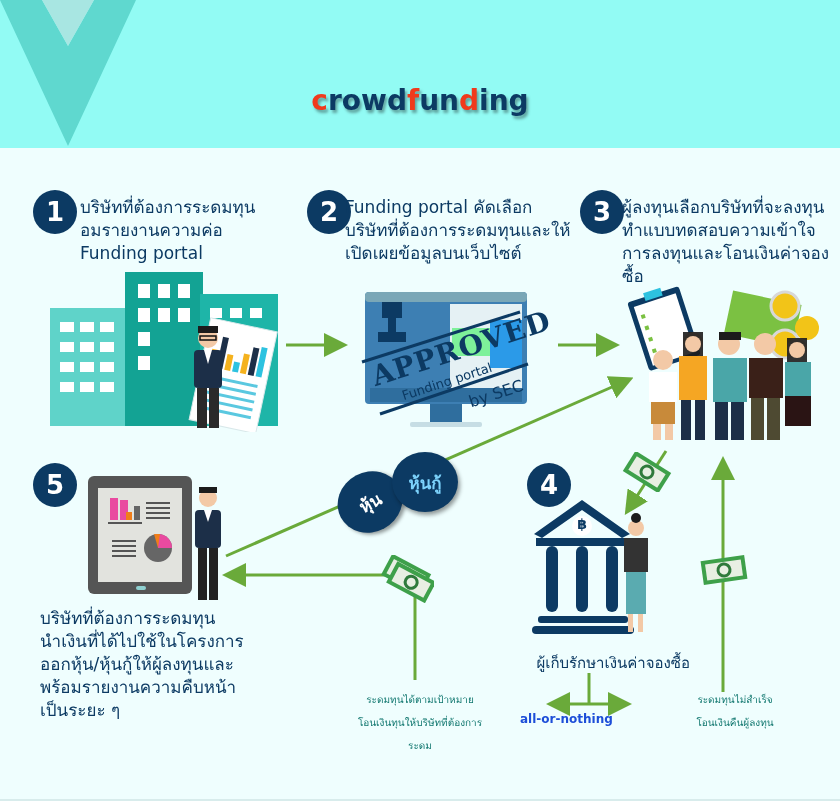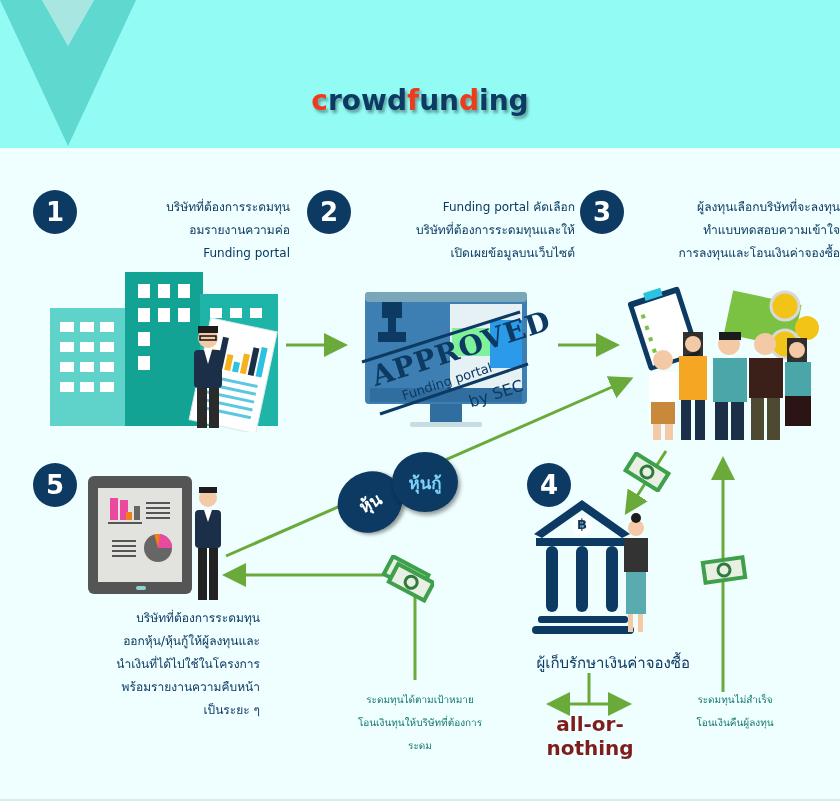--- a/index.html
+++ b/index.html
@@ -5,23 +5,23 @@
   * { box-sizing: border-box; margin: 0; padding: 0; }
   html, body { width: 840px; height: 801px; overflow: hidden; }
   body { background: #effefe; font-family: "DejaVu Sans", sans-serif; position: relative; color: #0c3a63; }
   .header { position: absolute; left: 0; top: 0; width: 840px; height: 148px; background: #92fbf4; overflow: hidden; }
   .v-logo { position: absolute; left: 0; top: 0; width: 140px; height: 148px; }
   .title-th { position: absolute; left: 0; right: 0; top: 26px; text-align: center; font-size: 50px; font-weight: bold; color: #0c3a63; letter-spacing: 1px; padding-left: 10px; }
   .title-en { position: absolute; left: 0; right: 0; top: 84px; text-align: center; font-size: 28px; font-weight: bold; color: #0c3a63; text-shadow: 2px 3px 3px rgba(0,0,0,0.35); padding-left: 0; letter-spacing: 0; }
   .title-en .hl { color: #f03a1c; }
 
   .step-num { position: absolute; width: 44px; height: 44px; border-radius: 50%; background: #0c3a63; color: #fff; font-size: 26px; font-weight: bold; display: flex; align-items: center; justify-content: center; }
-  .step-text { position: absolute; text-align: right; font-size: 12px; line-height: 23px; color: #0c3a63; }
+  .step-text { position: absolute; text-align: left; font-size: 17px; line-height: 23px; color: #0c3a63; }
   .green-text { position: absolute; text-align: center; font-size: 10px; line-height: 23px; color: #0f766e; }
-  .red-text { position: absolute; text-align: center; font-size: 20px; font-weight: bold; color: #7f1d1d; }
+  .red-text { position: absolute; font-size: 12px; font-weight: bold; color: #1d4ed8; }
   .dark-text { position: absolute; text-align: right; font-size: 15px; color: #0c3a63; }
 
   svg.overlay { position: absolute; left: 0; top: 0; }
   .coin { position: absolute; width: 66px; height: 60px; border-radius: 50%; background: #0c3a63; display: flex; align-items: center; justify-content: center; box-shadow: 2px 3px 4px rgba(0,0,0,0.4); font-weight: bold; font-size: 17px; }
   .illus { position: absolute; }
   .footer-line { position: absolute; left: 0; top: 799px; width: 840px; height: 2px; background: #d8ecec; }
 </style>
 </head>
 <body>
 
@@ -293,22 +293,22 @@
 
   <circle cx="120" cy="22" r="9" fill="#f3c9a6"></circle>
   <rect x="111" y="11" width="18" height="6" fill="#1c1c1c"></rect>
   <rect x="107" y="34" width="26" height="38" rx="4" fill="#1c2f48"></rect>
   <polygon points="116,34 124,34 120,46" fill="#fff"></polygon>
   <rect x="110" y="72" width="9" height="52" fill="#222"></rect>
     <rect x="121" y="72" width="9" height="52" fill="#222"></rect>
 </svg>
 <div class="step-text" style="left:40px; top:607px; width:220px;">
   <div>บริษัทที่ต้องการระดมทุน</div>
+  <div>นำเงินที่ได้ไปใช้ในโครงการ</div>
   <div>ออกหุ้น/หุ้นกู้ให้ผู้ลงทุนและ</div>
-  <div>นำเงินที่ได้ไปใช้ในโครงการ</div>
   <div>พร้อมรายงานความคืบหน้า</div>
   <div>เป็นระยะ ๆ</div>
 </div>
 
 <div class="green-text" style="left:310px; top:688px; width:220px;">
   <div>ระดมทุนได้ตามเป้าหมาย</div>
   <div>โอนเงินทุนให้บริษัทที่ต้องการ</div>
   <div>ระดม</div>
 </div>
 <div class="red-text" style="left:520px; top:712px; width:140px;">all-or-nothing</div>

